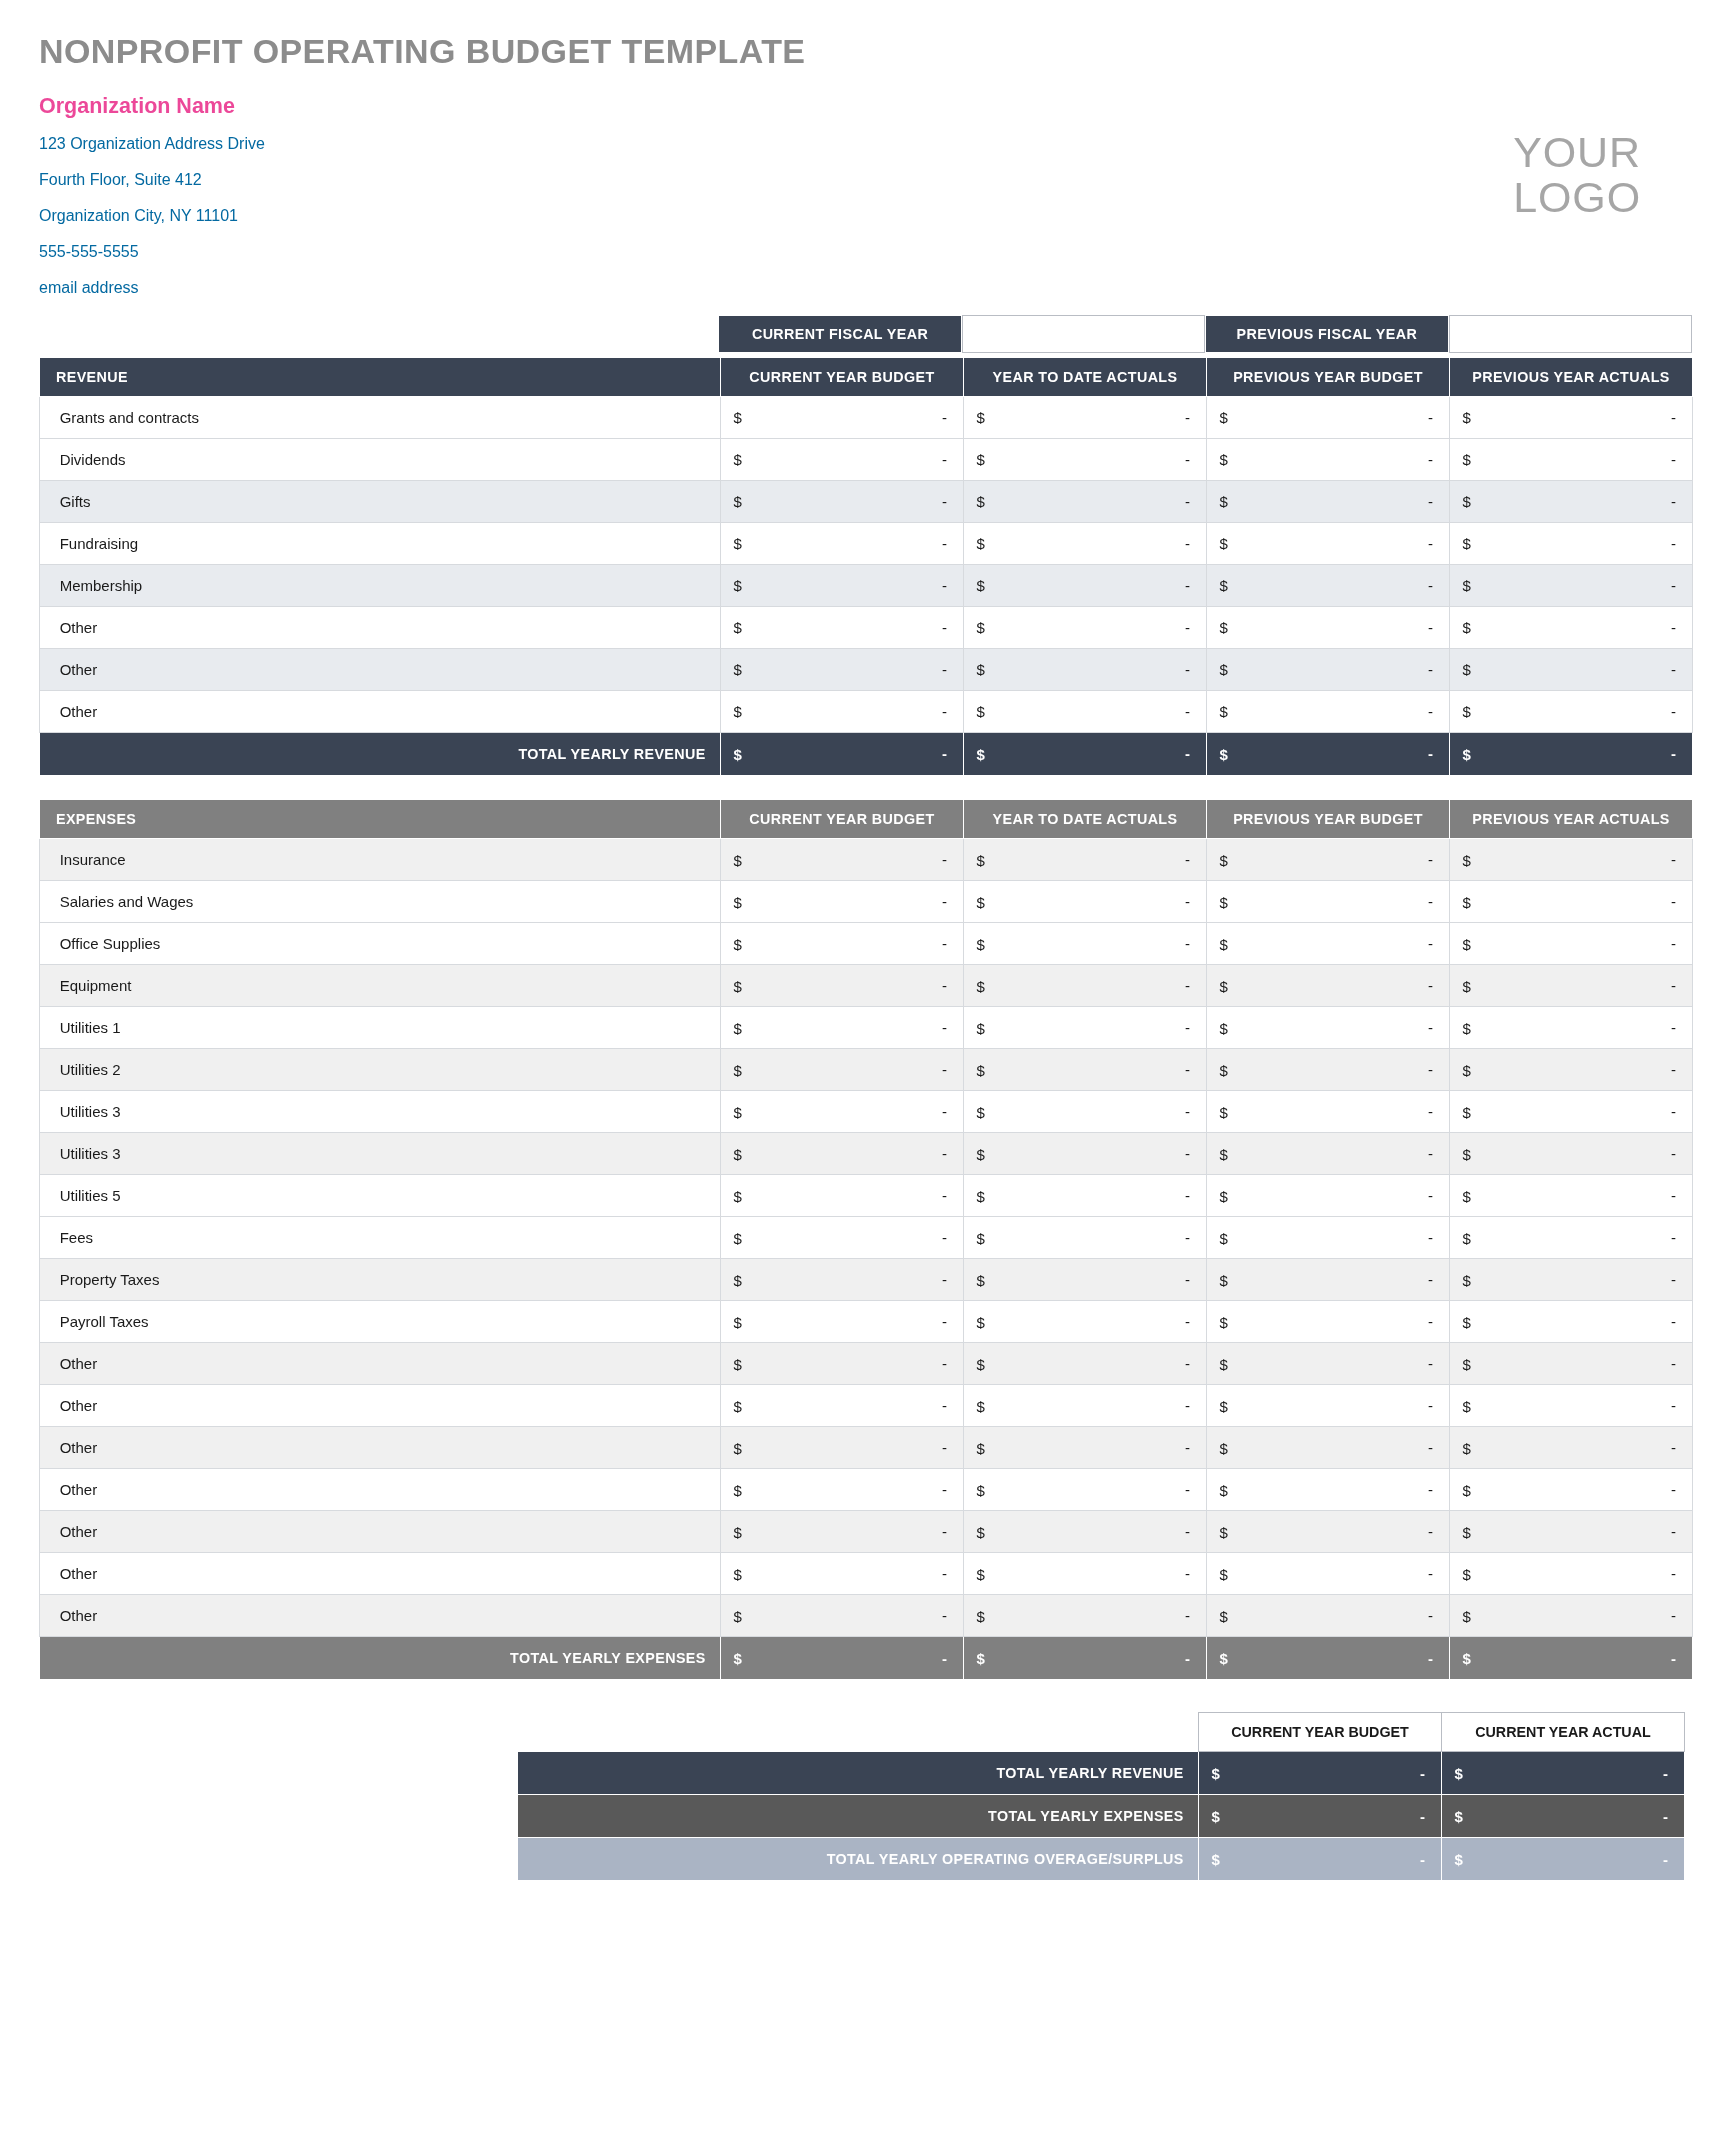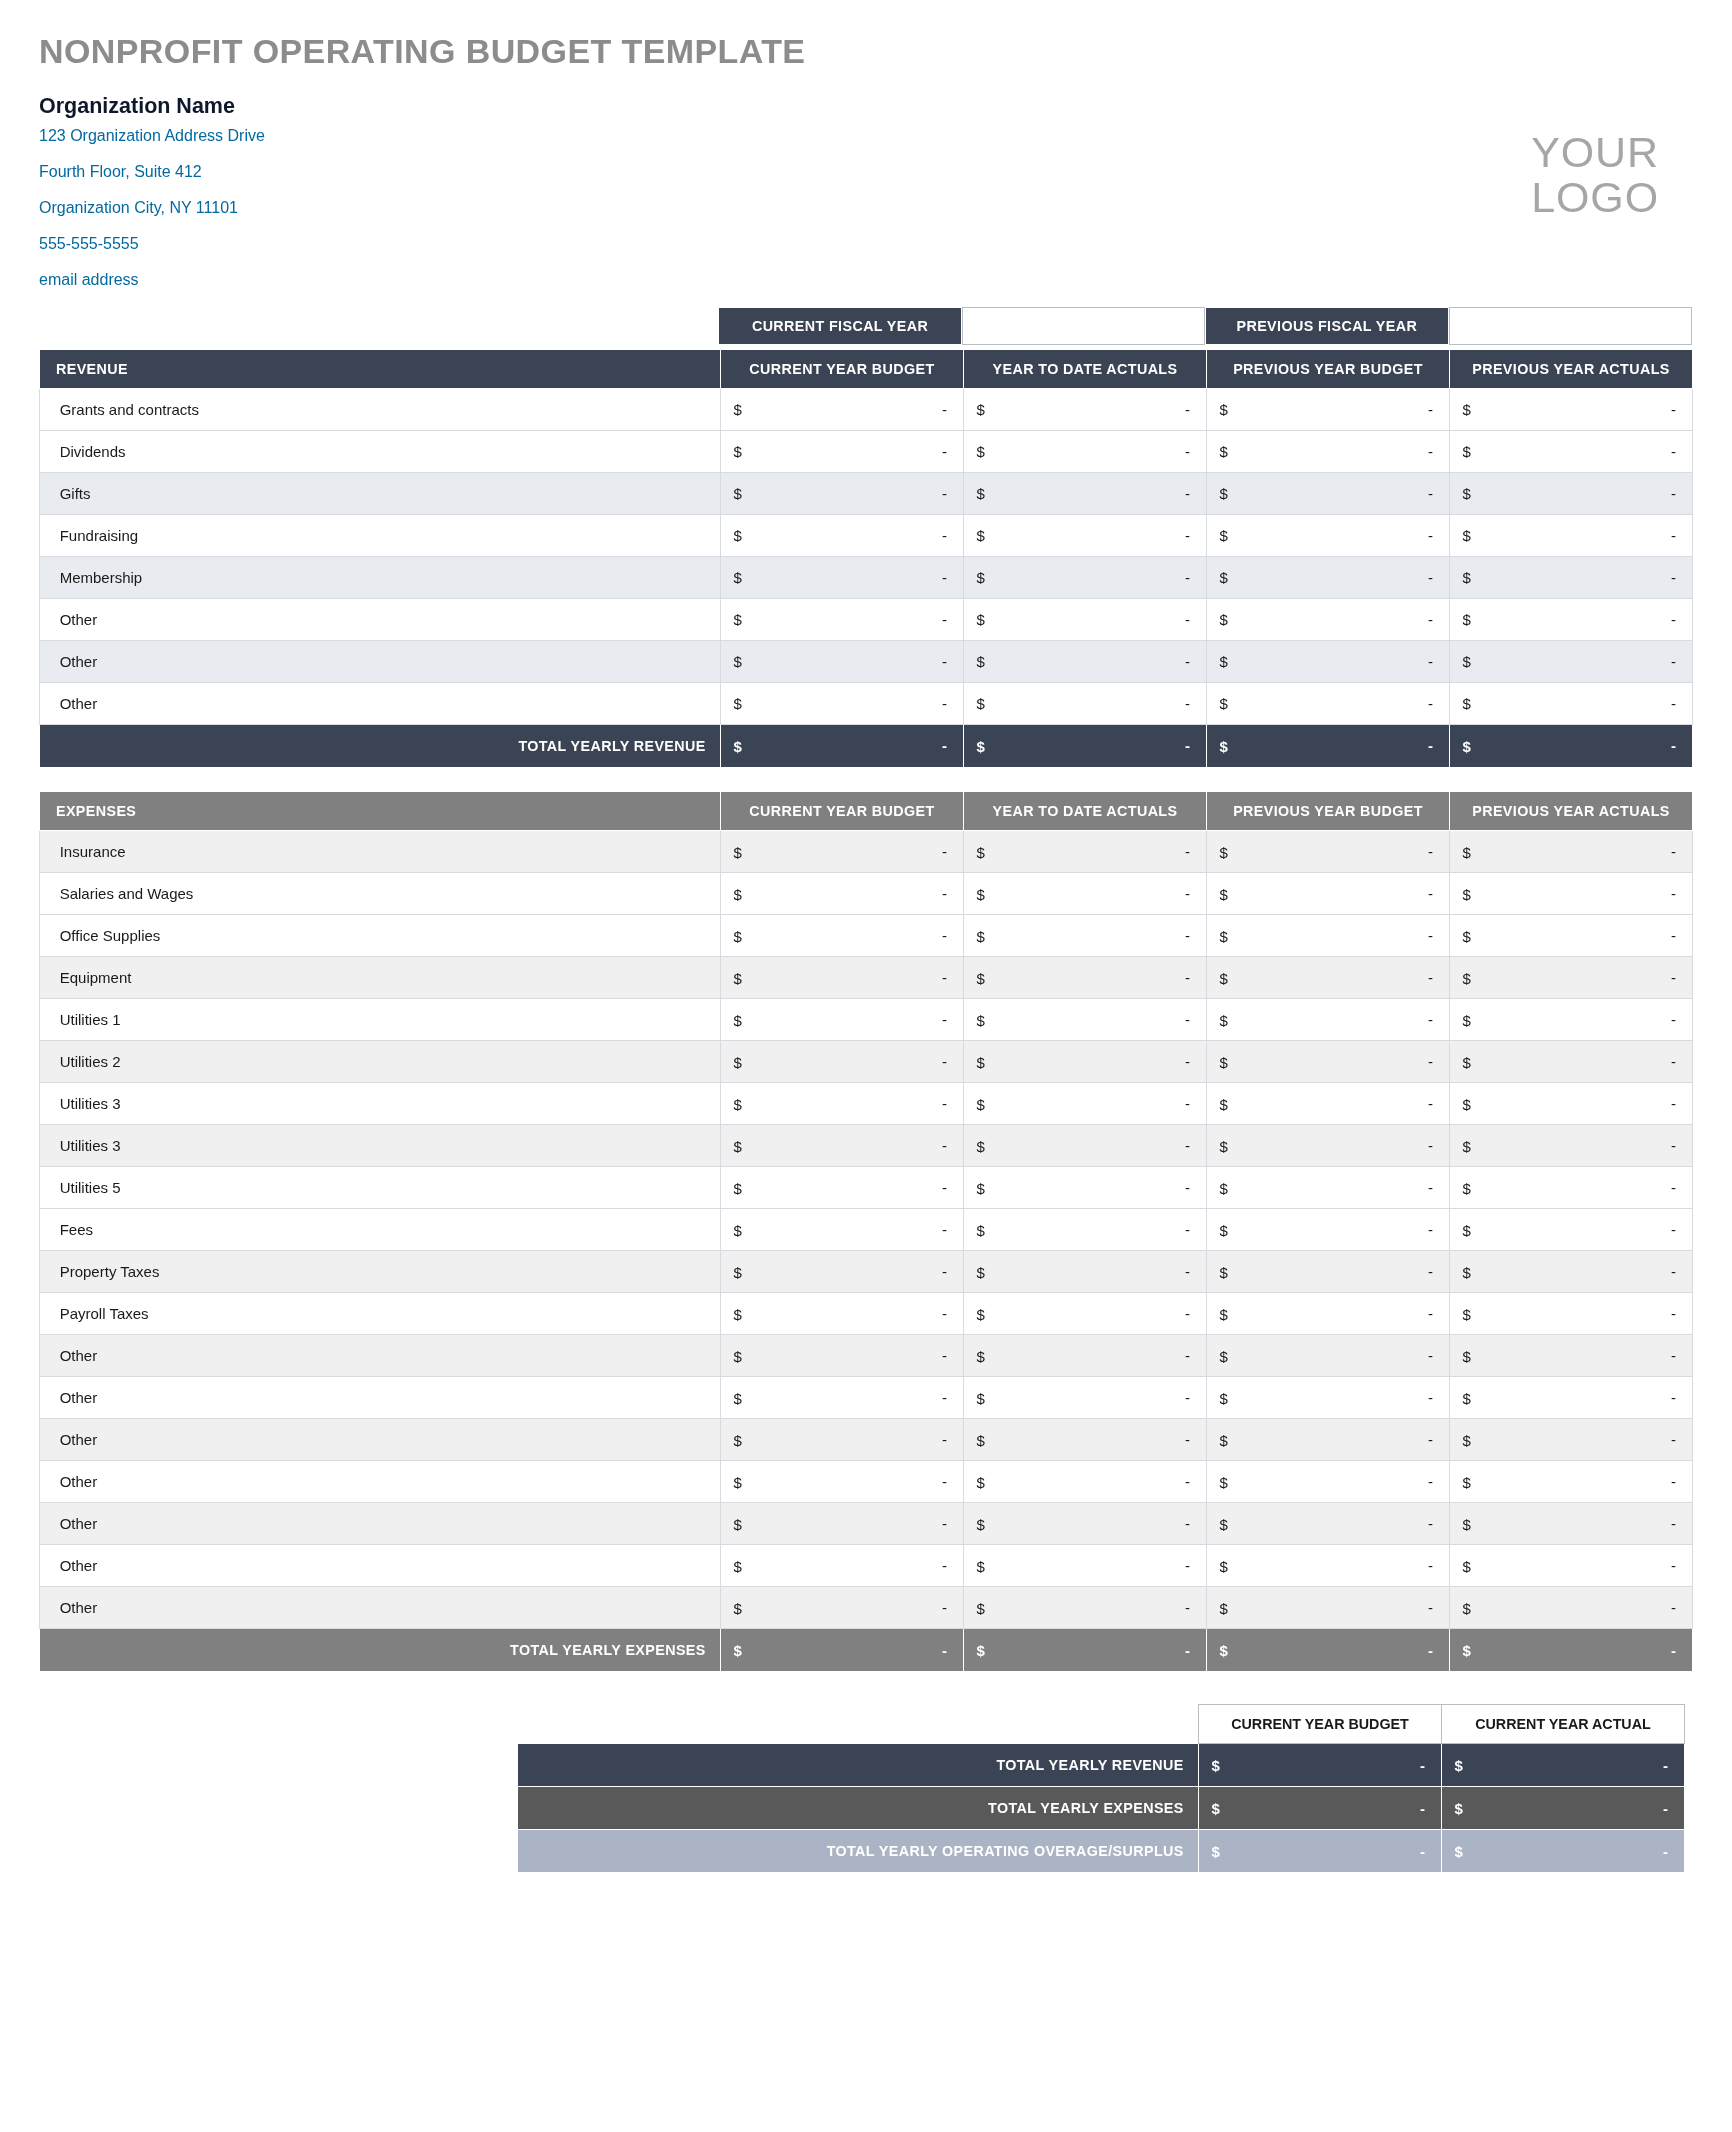--- a/index.html
+++ b/index.html
@@ -19,31 +19,31 @@
   .doc-title {
     font-size: 34px;
     font-weight: bold;
     color: #8c8c8c;
     letter-spacing: 0.4px;
     margin: 7.2px 0 23px 0;
   }
   .org-name {
     font-size: 21.5px;
     font-weight: bold;
-    color: #0f172a;
-    margin-bottom: 8px;
+    color: #ec4899;
+    margin-bottom: 16px;
   }
   .org-line {
     font-size: 16px;
     color: #0369a1;
     margin-bottom: 18px;
   }
   .logo {
     position: absolute;
-    right: 65px;
+    right: 83px;
     top: 130px;
     text-align: right;
     font-size: 43px;
     line-height: 1.05;
     color: #a6a6a6;
     letter-spacing: 0.9px;
   }
   
   .fy-strip {
     display: flex;

